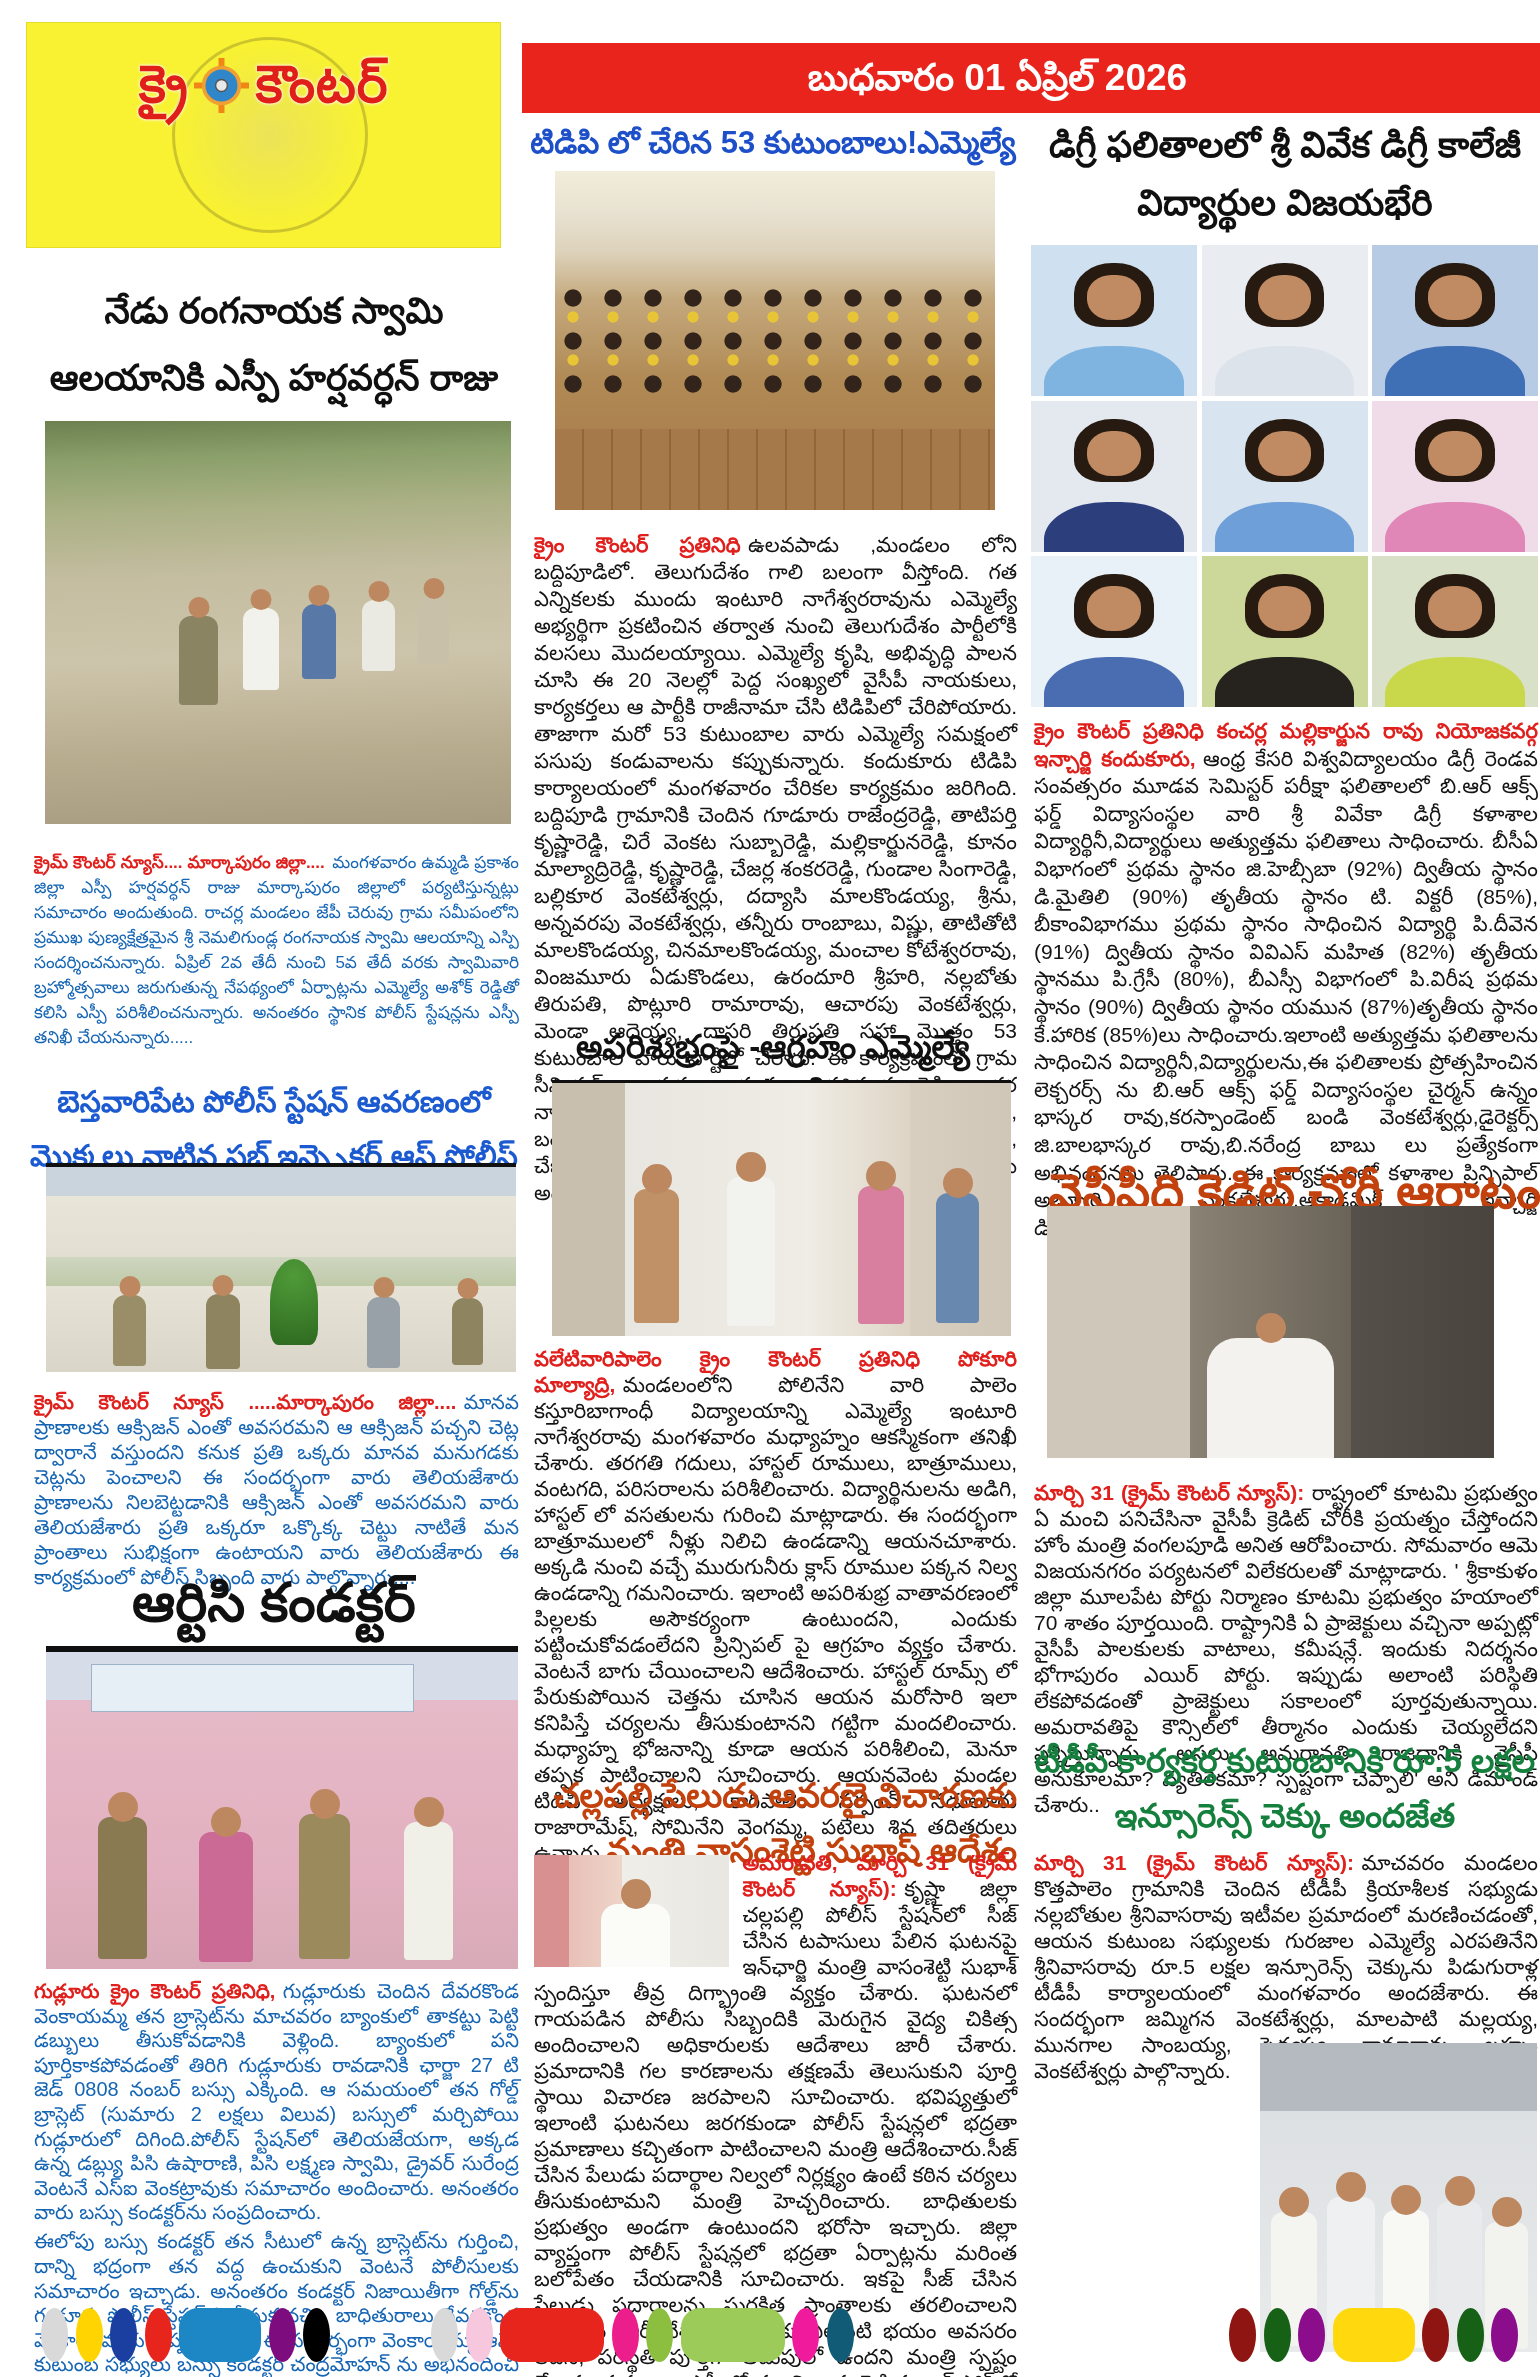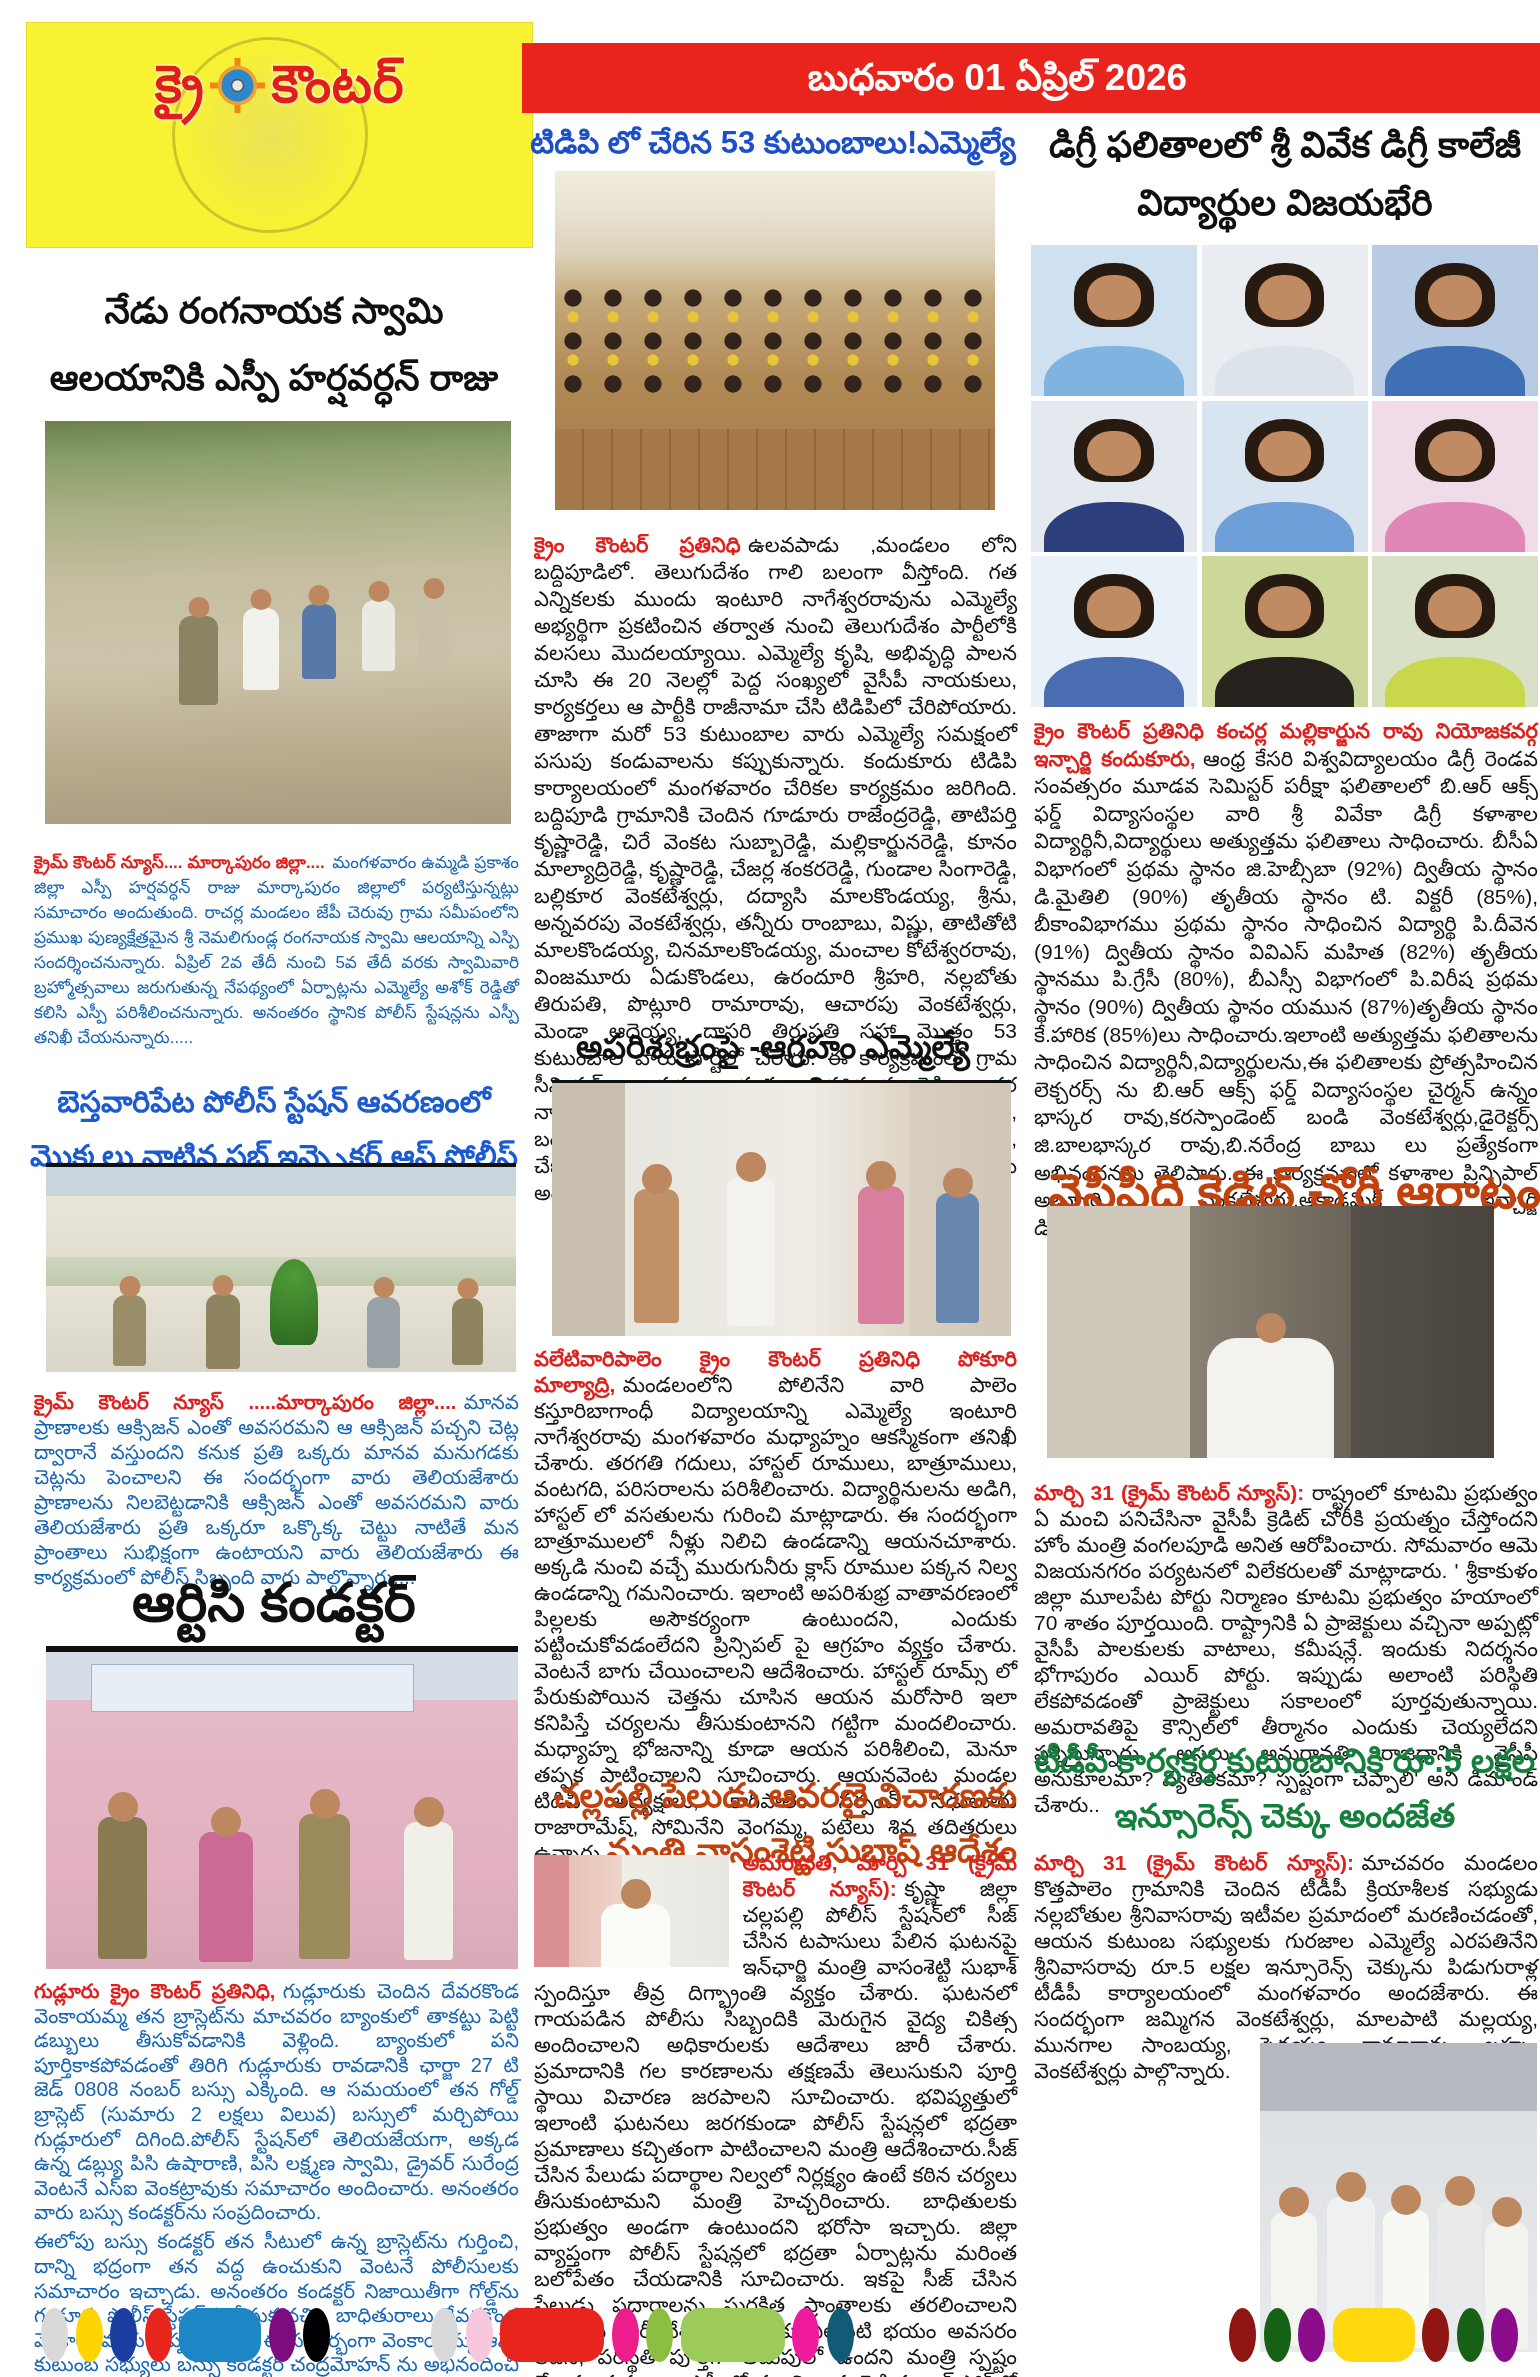--- a/index.html
+++ b/index.html
@@ -2,21 +2,21 @@
 <html style="font-size:12px"><head>
 <meta charset="utf-8">
 <style>
   html,body{margin:0;padding:0;}
   body{width:1541px;height:2377px;position:relative;background:#ffffff;
        font-family:"Liberation Sans","DejaVu Sans",sans-serif;overflow:hidden;}
   .abs{position:absolute;}
 
   
   .logo-box{left:26px;top:22.4px;width:473px;height:224px;background:#f8f232;
-            border:0.7px solid #e5dc2a;overflow:hidden;padding-left:32px;}
+            border:0.7px solid #e5dc2a;overflow:hidden;}
   .seal{position:absolute;left:145px;top:13.4px;width:190px;height:190px;border-radius:50%;
         border:3px solid rgba(150,140,40,.45);
         background:radial-gradient(circle,rgba(225,215,120,.55),rgba(248,242,50,0) 70%);}
   .logo-line1{position:absolute;left:0;top:31px;width:100%;text-align:center;
         font-size:52px;font-weight:bold;color:#e02018;letter-spacing:0.7px;
         text-shadow:0 0 2.2px #fff,0 0 3.7px #fff;}
   .logo-line1 .xicon{display:inline-block;vertical-align:-10.4px;margin:0 6px;}
   .logo-line2{position:absolute;left:0;top:119px;width:100%;text-align:center;
         font-size:66px;font-weight:bold;color:#1b41c8;text-shadow:0 0 2.2px #fff;}
   .date-banner{left:522px;top:43px;width:1019px;height:70px;background:#e8241c;}

